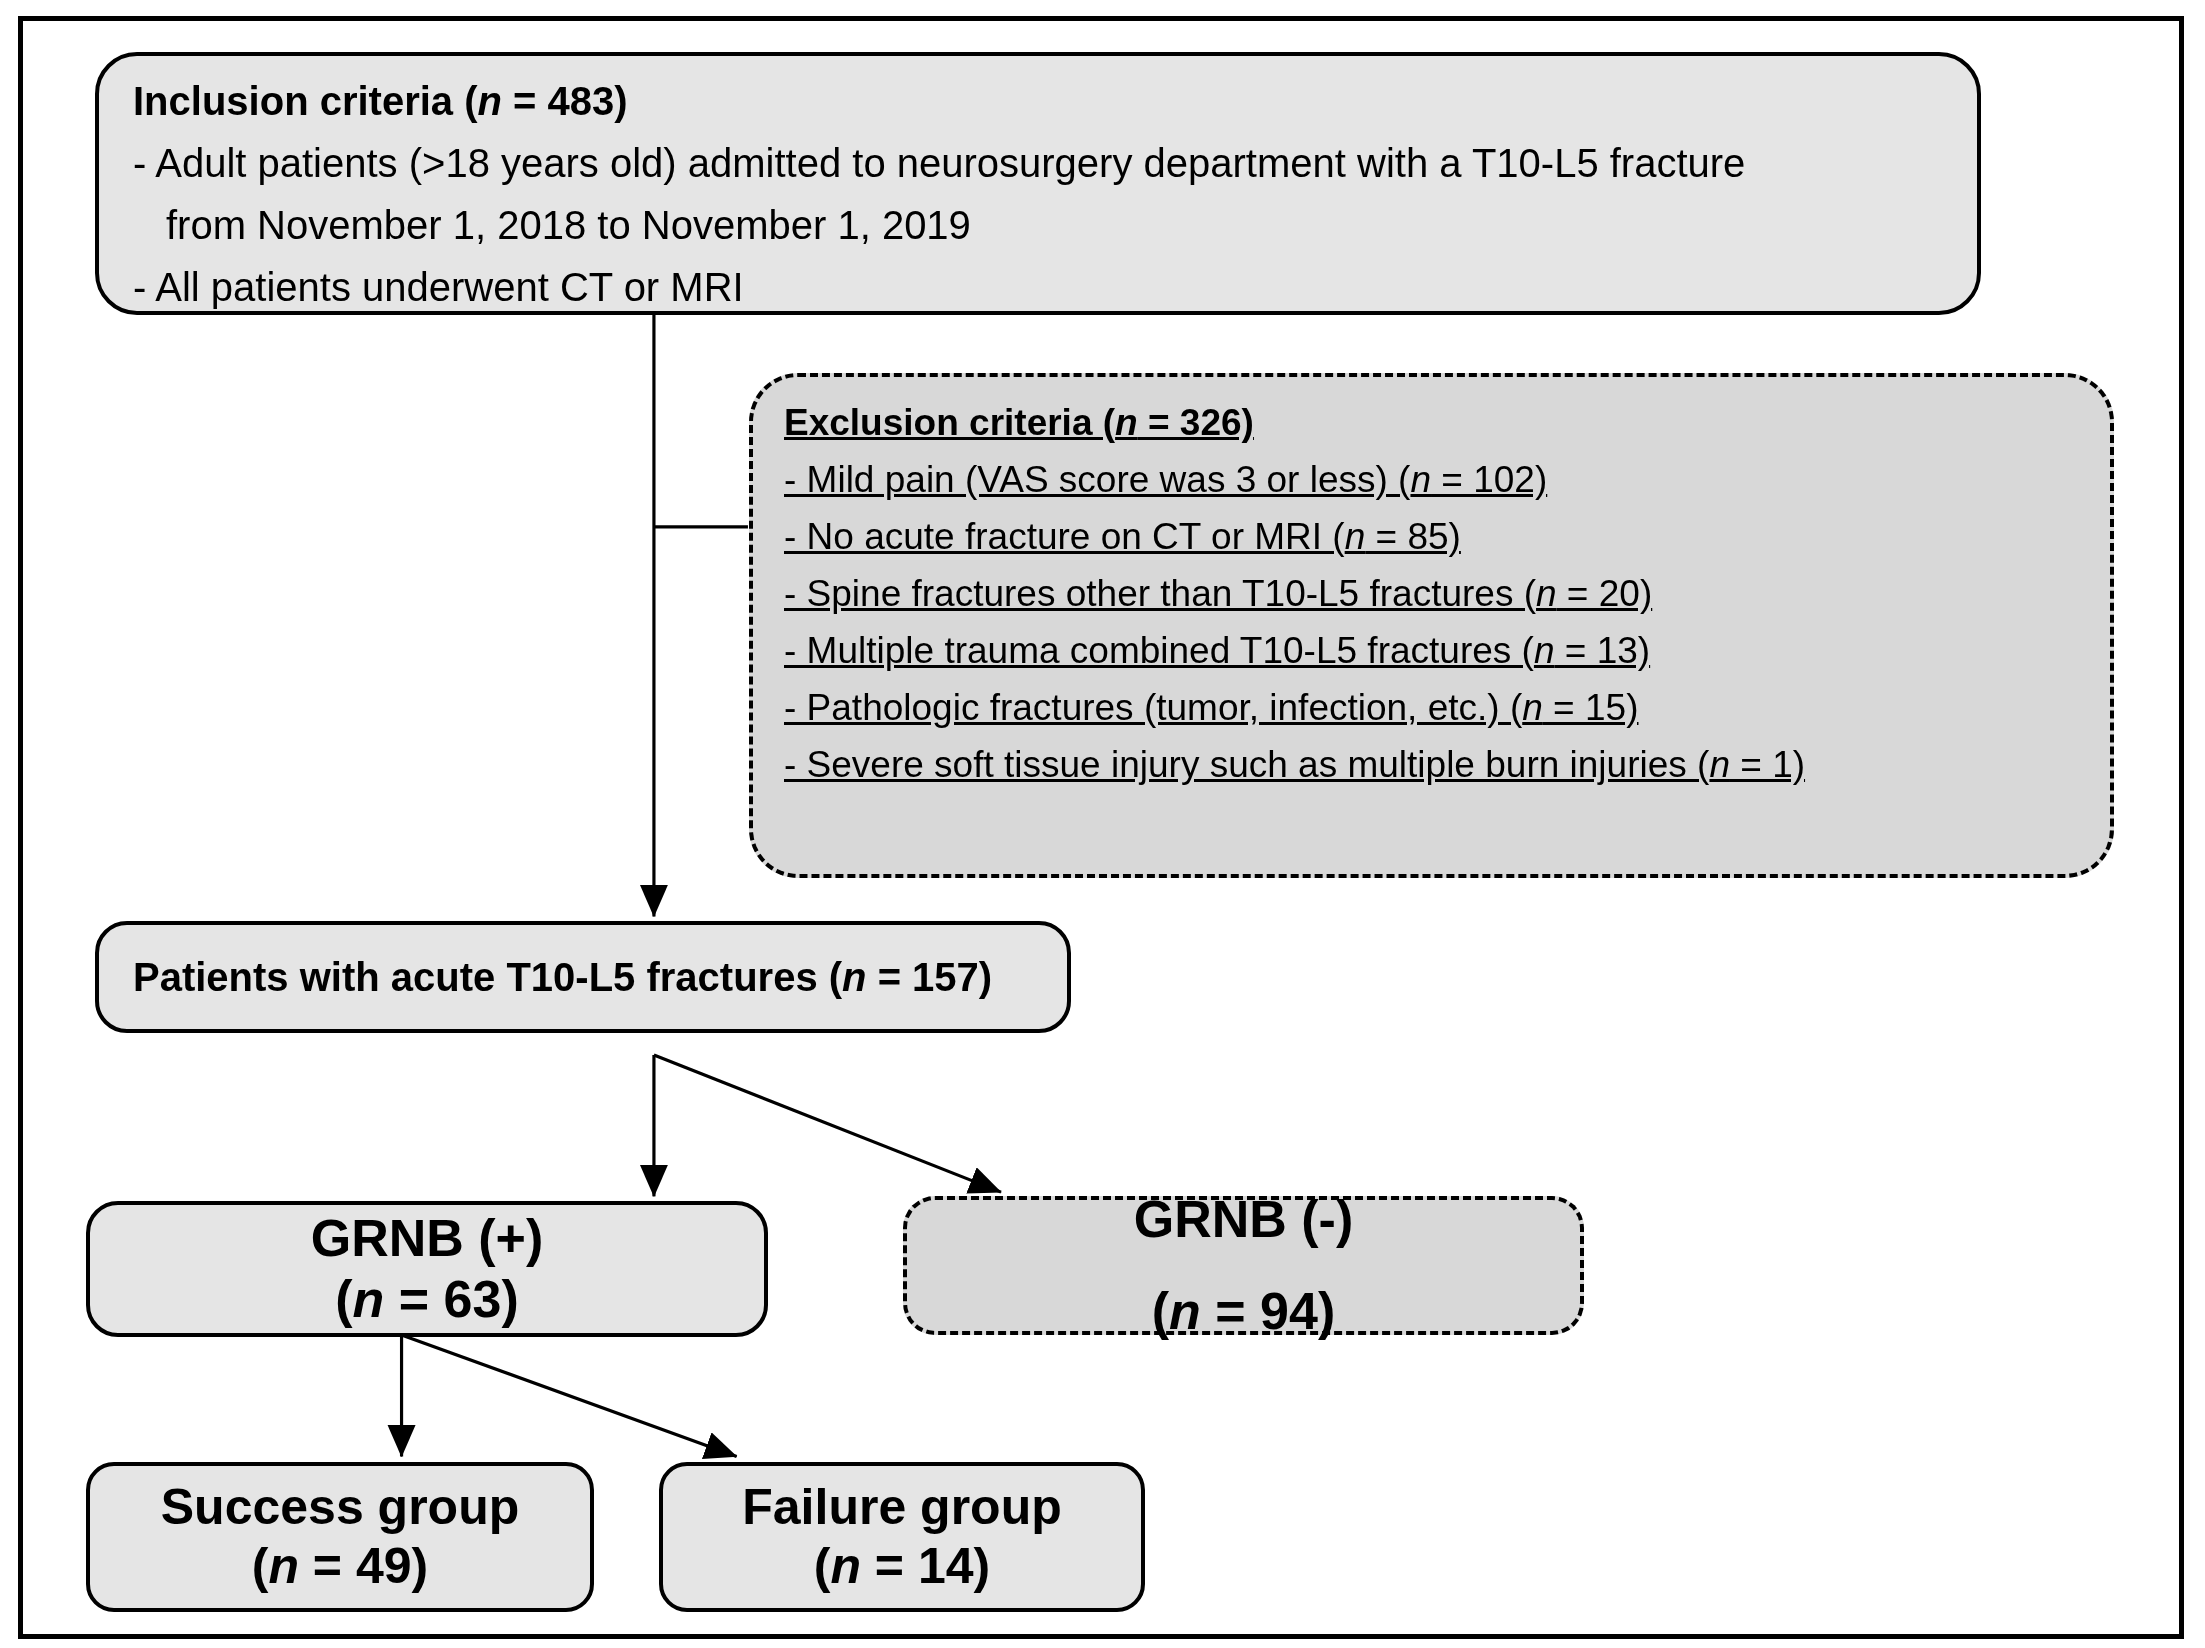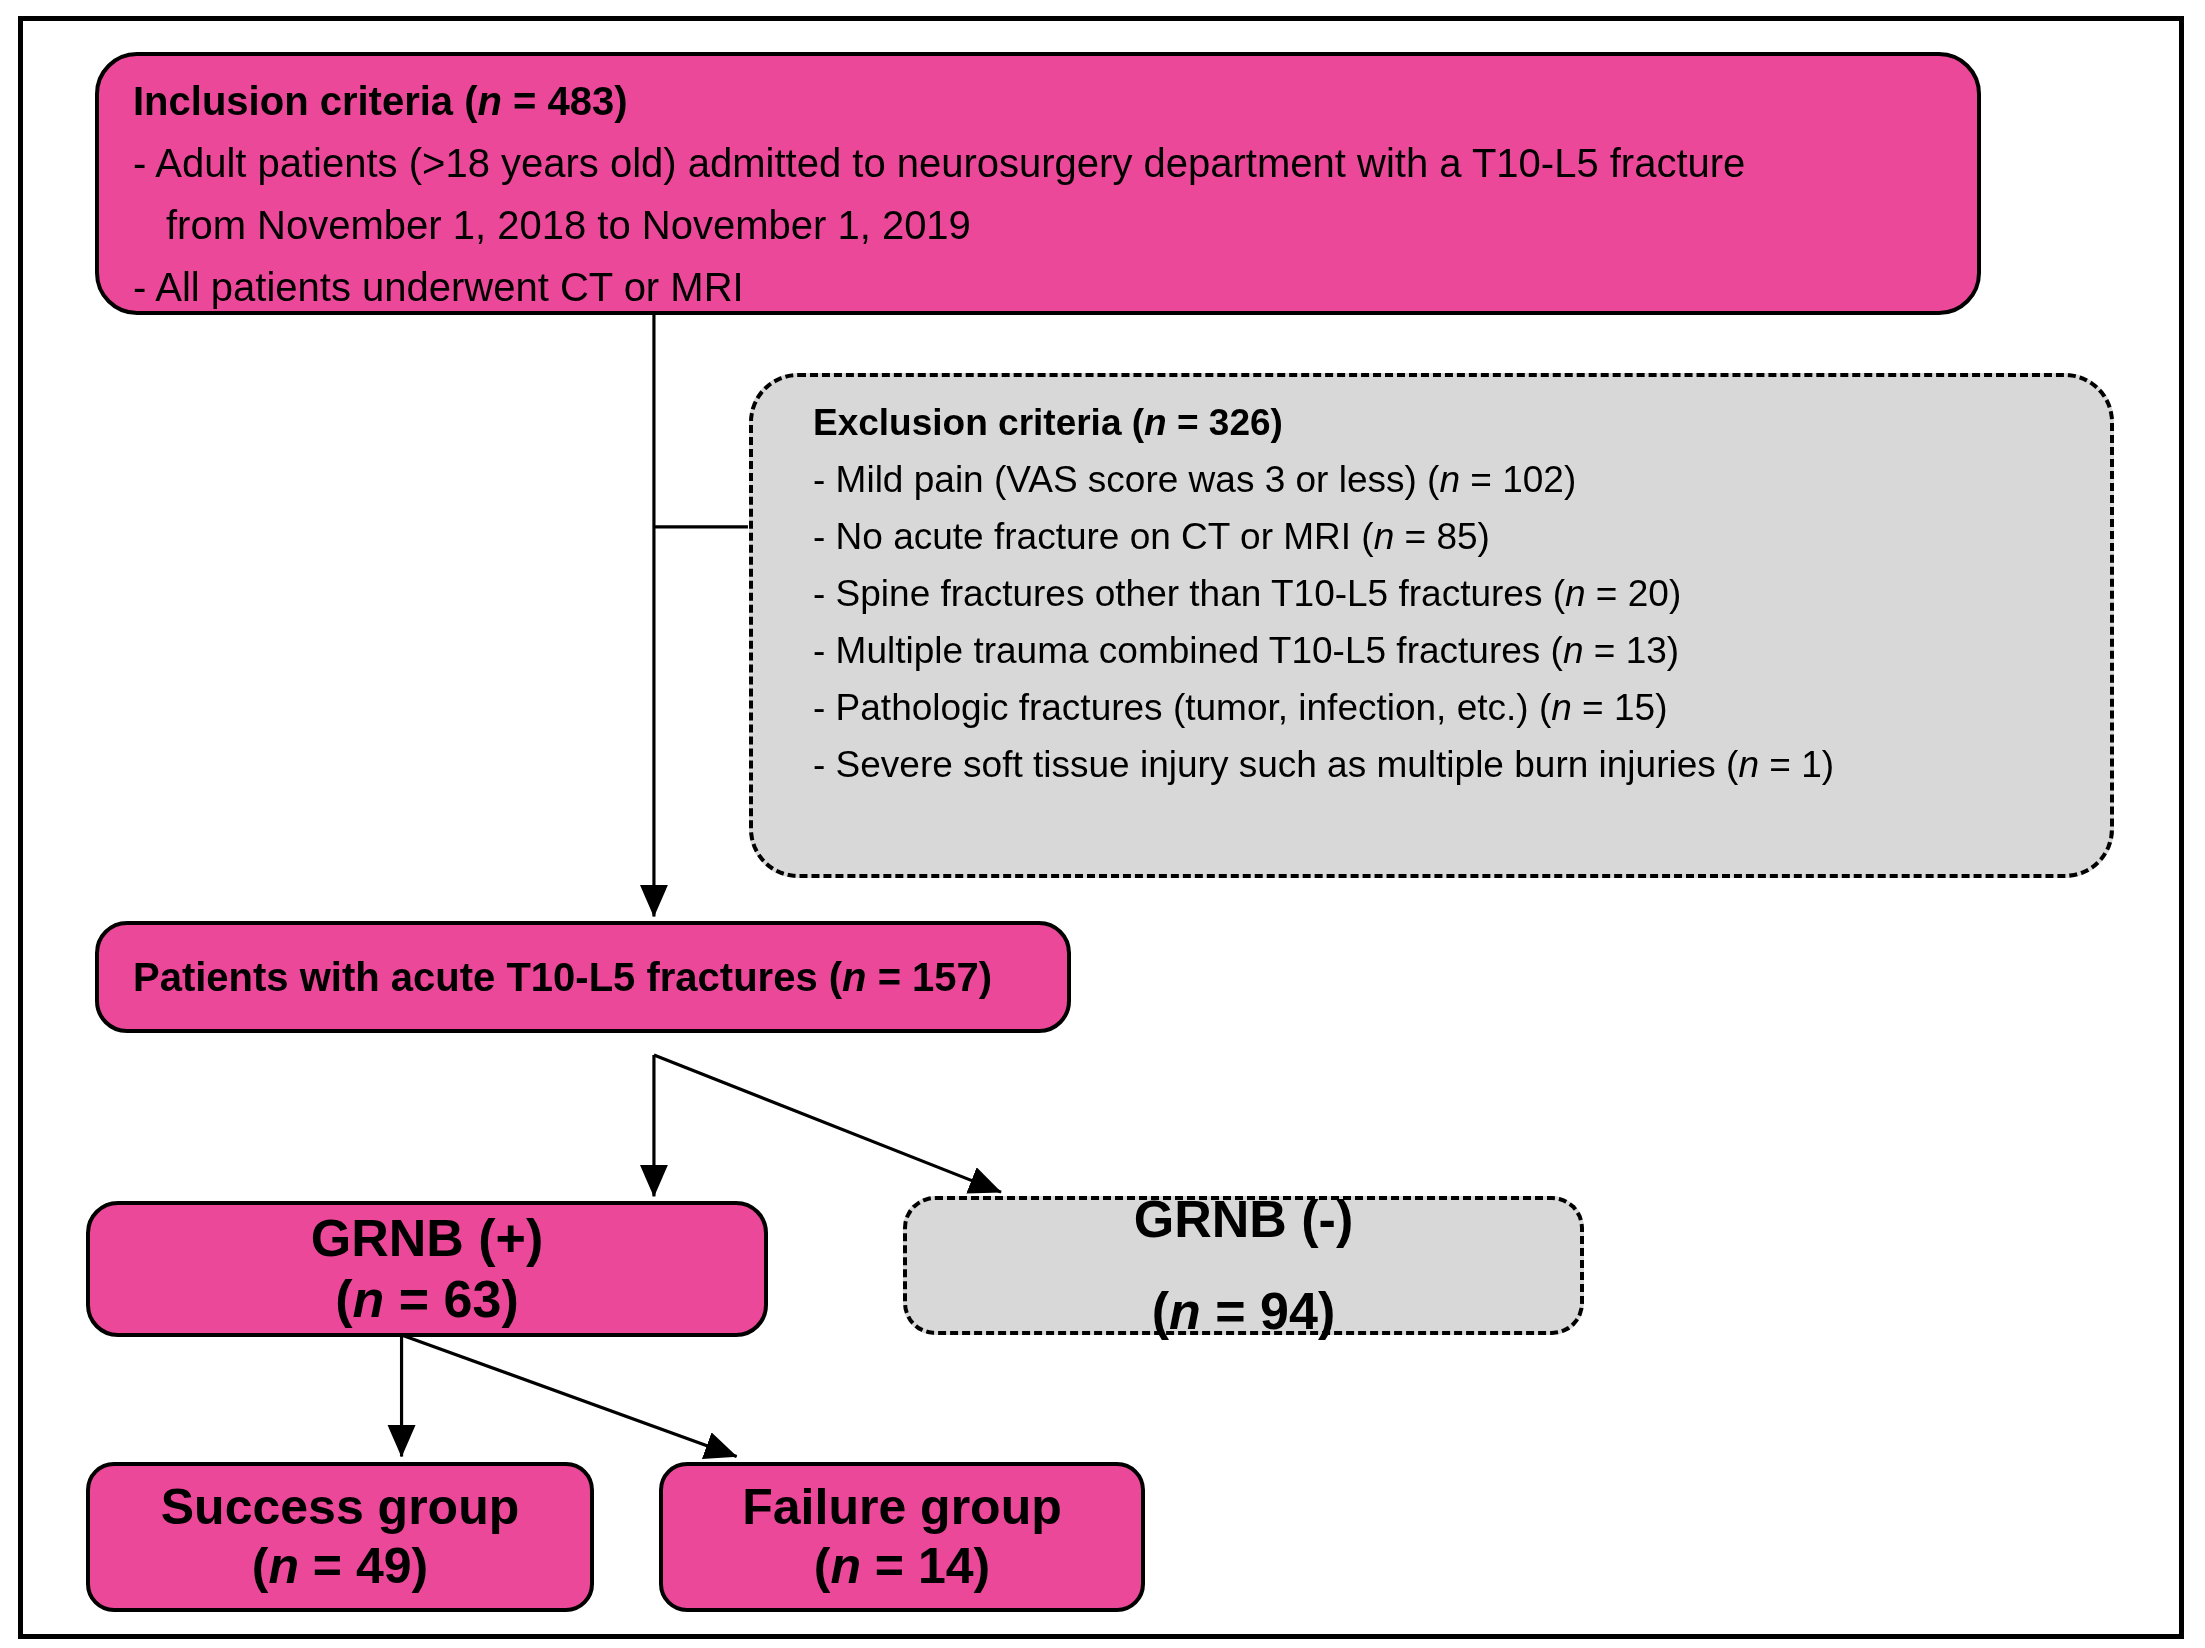--- a/index.html
+++ b/index.html
@@ -4,35 +4,35 @@
 <style>
   html,body{margin:0;padding:0;background:#ffffff;}
   #canvas{
     position:relative;width:2205px;height:1649px;background:#ffffff;
     font-family:"Liberation Sans",sans-serif;color:#000;overflow:hidden;
   }
   .frame{
     position:absolute;left:17.7px;top:15.6px;width:2156px;height:1613px;
     border:5.7px solid #000;
   }
-  .box{position:absolute;background:#ec4899;border:4.2px solid #000;box-sizing:border-box;}
+  .box{position:absolute;background:#e5e5e5;border:4.2px solid #000;box-sizing:border-box;}
   .box.gray{background:var(--excluded-fill,#d8d8d8);border-style:dashed;}
   .connectors{position:absolute;left:0;top:0;pointer-events:none;}
   em{font-style:italic;}
 
   
   .inclusion{left:95px;top:52px;width:1886px;height:263px;border-radius:42px;
     padding:14px 21px 0 34px;}
   .inclusion .ln{font-size:40px;line-height:62px;white-space:nowrap;}
   .inclusion .title{font-weight:bold;}
   .inclusion .indent{padding-left:33px;}
 
   
   .exclusion{left:749px;top:373px;width:1365px;height:505px;border-radius:49px;
-    padding:17px 14px 0 60px;}
+    padding:17px 14px 0 31px;text-decoration:underline;}
   .exclusion .ln{font-size:37px;line-height:57px;white-space:nowrap;}
   .exclusion .title{font-weight:bold;}
 
   
   .patients{left:95px;top:921px;width:976px;height:112px;border-radius:32px;
     display:flex;align-items:center;padding-left:34px;}
   .patients .ln{font-size:40px;font-weight:bold;white-space:nowrap;}
 
   
   .cbox{display:flex;flex-direction:column;justify-content:center;align-items:center;text-align:center;}

